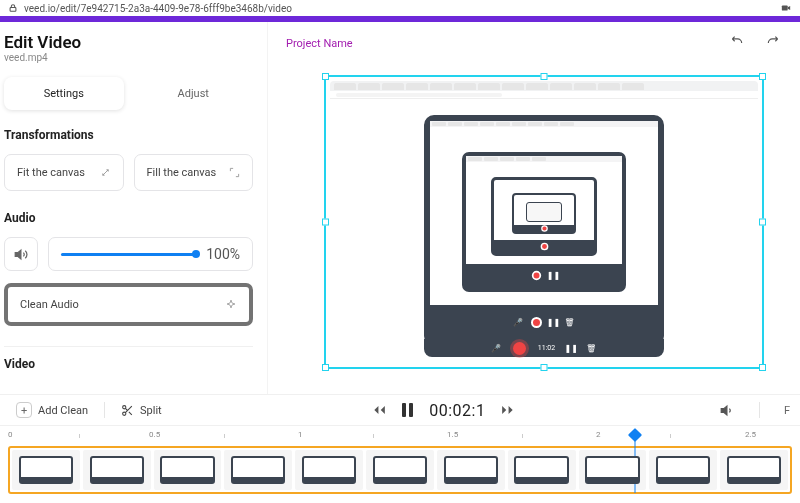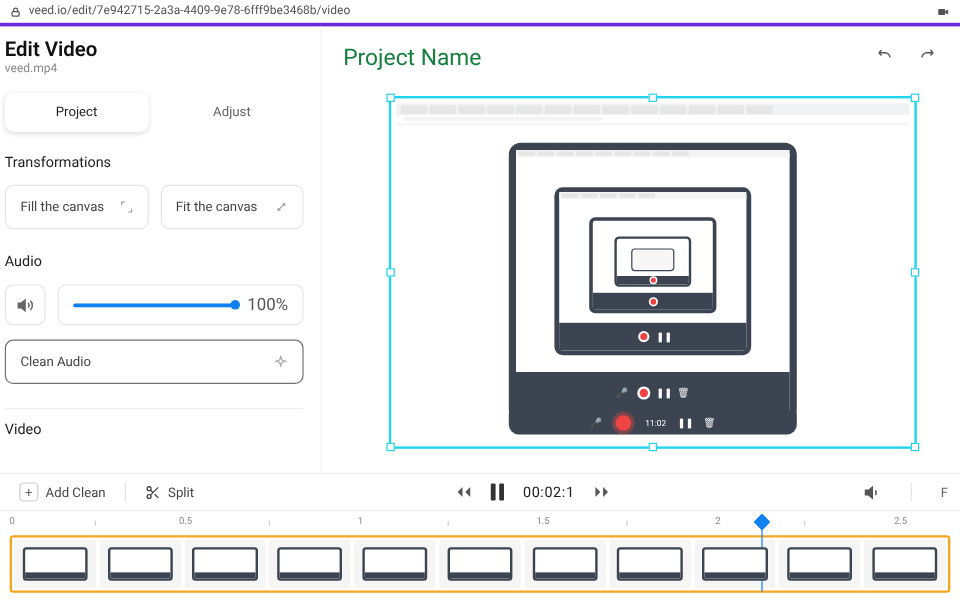--- a/index.html
+++ b/index.html
@@ -1,42 +1,42 @@
 <!DOCTYPE html>
 <html><head>
 <meta charset="utf-8">
 <style>
 * { box-sizing: border-box; margin: 0; padding: 0; font-family: -apple-system, BlinkMacSystemFont, "Segoe UI", Roboto, Arial, sans-serif; }
 body { width: 800px; height: 503px; overflow: hidden; background: #fff; color: #222; }
-.url-bar { height: 22px; background: #fff; border-bottom: 3px solid #6d28d9; display: flex; align-items: center; padding: 0 8px; font-size: 10px; color: #555; }
+.url-bar { height: 22px; background: #fff; border-bottom: 6px solid #6d28d9; display: flex; align-items: center; padding: 0 8px; font-size: 10px; color: #555; }
 .url-bar .lock { margin-right: 6px; color: #555; }
 .url-bar .cam { margin-left: auto; }
 .main-area { display: flex; height: 372px; }
 .sidebar { width: 268px; padding: 10px 14px 0 4px; border-right: 1px solid #f3f3f3; overflow: hidden; }
 .sidebar h1 { font-size: 17px; font-weight: 600; color: #111; }
 .sidebar .filename { font-size: 10px; color: #888; margin-bottom: 14px; }
 .tabs { display: flex; gap: 10px; margin-bottom: 18px; }
 .tab { flex: 1; text-align: center; font-size: 11px; padding: 10px 0; border-radius: 8px; color: #666; cursor: pointer; }
 .tab.active { background: #fff; box-shadow: 0 1px 4px rgba(0,0,0,0.12); color: #222; }
-.sec-title { font-size: 12px; font-weight: 400; color: #222; margin-bottom: 12px; }
+.sec-title { font-size: 12px; font-weight: 700; color: #222; margin-bottom: 12px; }
 .row { display: flex; gap: 10px; margin-bottom: 20px; }
 .card-btn { flex: 1; border: 1px solid #e4e4e7; border-radius: 7px; padding: 11px 12px; font-size: 11px; color: #444; display: flex; align-items: center; justify-content: space-between; cursor: pointer; background: #fff; }
 .card-btn .mic { color: #999; }
 .audio-row { display: flex; align-items: center; gap: 10px; margin-bottom: 12px; }
 .vol-btn { width: 34px; height: 34px; border: 1px solid #e4e4e7; border-radius: 7px; display: flex; align-items: center; justify-content: center; color: #666; cursor: pointer; }
 .slider-wrap { flex: 1; border: 1px solid #e4e4e7; border-radius: 7px; height: 34px; display: flex; align-items: center; padding: 0 12px; gap: 10px; }
 .slider { flex: 1; height: 3px; background: #e5e7eb; position: relative; border-radius: 2px; }
 .slider .fill { position: absolute; left: 0; top: 0; bottom: 0; width: 100%; background: #0f80f2; border-radius: 2px; }
 .slider .thumb { position: absolute; right: -4px; top: 50%; width: 8px; height: 8px; background: #0f80f2; border-radius: 50%; transform: translateY(-50%); }
 .slider-wrap .pct { font-size: 14px; color: #555; }
-.clean { border: 1px solid #737373; border-radius: 7px; padding: 11px 12px; font-size: 11px; color: #444; display: flex; align-items: center; justify-content: space-between; cursor: pointer; margin-bottom: 20px; }
+.clean { border: 4px solid #737373; border-radius: 7px; padding: 11px 12px; font-size: 11px; color: #444; display: flex; align-items: center; justify-content: space-between; cursor: pointer; margin-bottom: 20px; }
 .divider { height: 1px; background: #f0f0f0; margin-bottom: 10px; }
 .preview { flex: 1; display: flex; flex-direction: column; }
 .preview-head { display: flex; align-items: center; padding: 14px 18px 10px; }
-.proj-name { font-size: 19px; color: #15803d; }
+.proj-name { font-size: 11px; color: #a21caf; }
 .preview-head .spacer { flex: 1; }
 .head-ic { color: #555; margin-left: 18px; cursor: pointer; }
 .canvas-wrap { flex: 1; display: flex; align-items: center; justify-content: center; padding: 0 20px 10px 40px; }
 .canvas { width: 440px; height: 294px; border: 2px solid #22d3ee; background: #fff; position: relative; }
 .handle { position: absolute; width: 7px; height: 7px; background: #fff; border: 1.5px solid #22d3ee; }
 .hTL { left: -4px; top: -4px; } .hTR { right: -4px; top: -4px; } .hBL { left: -4px; bottom: -4px; } .hBR { right: -4px; bottom: -4px; }
 .hT { left: 50%; top: -4px; transform: translateX(-50%); } .hB { left: 50%; bottom: -4px; transform: translateX(-50%); }
 .hL { left: -4px; top: 50%; transform: translateY(-50%); } .hR { right: -4px; top: 50%; transform: translateY(-50%); }
 .browser-mini { position: absolute; inset: 4px; background: #fff; border-radius: 4px; overflow: hidden; }
 .bm-tabs { height: 10px; background: #f1f2f3; display: flex; gap: 2px; padding: 2px 4px 0; }
@@ -56,21 +56,21 @@
 .lap4 { position:absolute; left:18%; right:18%; top:18%; bottom:26%; border:2px solid #3b4450; border-radius:4px; background:#fff; }
 .lap5 { position:absolute; left:20%; right:20%; top:20%; bottom:28%; border:1.5px solid #3b4450; border-radius:3px; background:#f7f7f7; }
 .outer-ctrl { position:absolute; left:22%; right:22%; bottom:2%; height:18px; background:#3b4450; border-radius: 0 0 8px 8px; display:flex; align-items:center; justify-content:center; gap:12px; color:#fff; font-size:7px; }
 .outer-ctrl .rec-big { width:13px; height:13px; border-radius:50%; background:#ef4444; box-shadow: 0 0 0 3px rgba(239,68,68,0.35); }
 .toolbar { height: 32px; border-top: 1px solid #f0f0f0; border-bottom: 1px solid #f0f0f0; display: flex; align-items: center; padding: 0 10px; font-size: 11px; color: #444; }
 .tb-btn { display: flex; align-items: center; gap: 6px; cursor: pointer; padding: 4px 6px; }
 .tb-plus { width: 16px; height: 16px; border: 1px solid #ccc; border-radius: 4px; display:flex; align-items:center; justify-content:center; font-size:11px; color:#666; }
 .tb-div { width: 1px; height: 16px; background: #e5e5e5; margin: 0 10px; }
 .tb-center { flex: 1; display: flex; align-items:center; justify-content:center; gap: 16px; }
 .tb-ic { color: #555; cursor: pointer; }
-.tb-time { font-size: 12px; color: #222; letter-spacing: 0.5px; }
+.tb-time { font-size: 16px; color: #222; letter-spacing: 0.5px; }
 .tb-pause { display:flex; gap:3px; }
 .tb-pause i { display:block; width:4px; height:14px; background:#333; border-radius:1px; }
 .tb-right { display:flex; align-items:center; gap:14px; color:#666; }
 .timeline { height: 77px; padding: 4px 8px 0; }
 .ruler { position: relative; height: 14px; font-size: 8px; color: #888; }
 .ruler .tick { position: absolute; top: 0; }
 .ruler .minor { position:absolute; top:4px; width:1px; height:4px; background:#ccc; }
 .playhead { position: absolute; top: 0; width: 10px; height: 10px; background: #0f80f2; transform: translateX(-50%) rotate(45deg); border-radius: 1px; }
 .playhead-line { position:absolute; top:9px; width:1px; height:54px; background:#0f80f2; transform:translateX(-50%); }
 .clips { height: 48px; border: 2px solid #f5a623; border-radius: 3px; display: flex; gap: 3px; padding: 2px; margin-top: 2px; }
@@ -97,40 +97,40 @@
       </svg>
   </span>
 </div>
 
 <div class="main-area">
   <div class="sidebar">
     <h1>Edit Video</h1>
     <div class="filename">veed.mp4</div>
 
     <div class="tabs">
-      <div class="tab active">Project</div>
+      <div class="tab active">Settings</div>
       <div class="tab">Adjust</div>
     </div>
 
     <div class="sec-title">Transformations</div>
     <div class="row">
-      <div class="card-btn">
-        <span>Fill the canvas</span>
-        <span class="mic">
-          <svg width="11" height="11" viewBox="0 0 24 24" fill="none" stroke="currentColor" stroke-width="2">
-              <path d="M3 9V3h6M21 15v6h-6"></path>
-            </svg>
-        </span>
-      </div>
       <div class="card-btn">
         <span>Fit the canvas</span>
         <span class="mic">
           <svg width="11" height="11" viewBox="0 0 24 24" fill="none" stroke="currentColor" stroke-width="2">
               <path d="M18 6L6 18"></path>
               <path d="M14 6h4v4M10 18H6v-4"></path>
+            </svg>
+        </span>
+      </div>
+      <div class="card-btn">
+        <span>Fill the canvas</span>
+        <span class="mic">
+          <svg width="11" height="11" viewBox="0 0 24 24" fill="none" stroke="currentColor" stroke-width="2">
+              <path d="M3 9V3h6M21 15v6h-6"></path>
             </svg>
         </span>
       </div>
     </div>
 
     <div class="sec-title">Audio</div>
     <div class="audio-row">
       <div class="vol-btn">
         <svg width="15" height="15" viewBox="0 0 24 24" fill="none" stroke="currentColor" stroke-width="2">
             <path d="M11 5L6 9H2v6h4l5 4V5z" fill="currentColor"></path>

